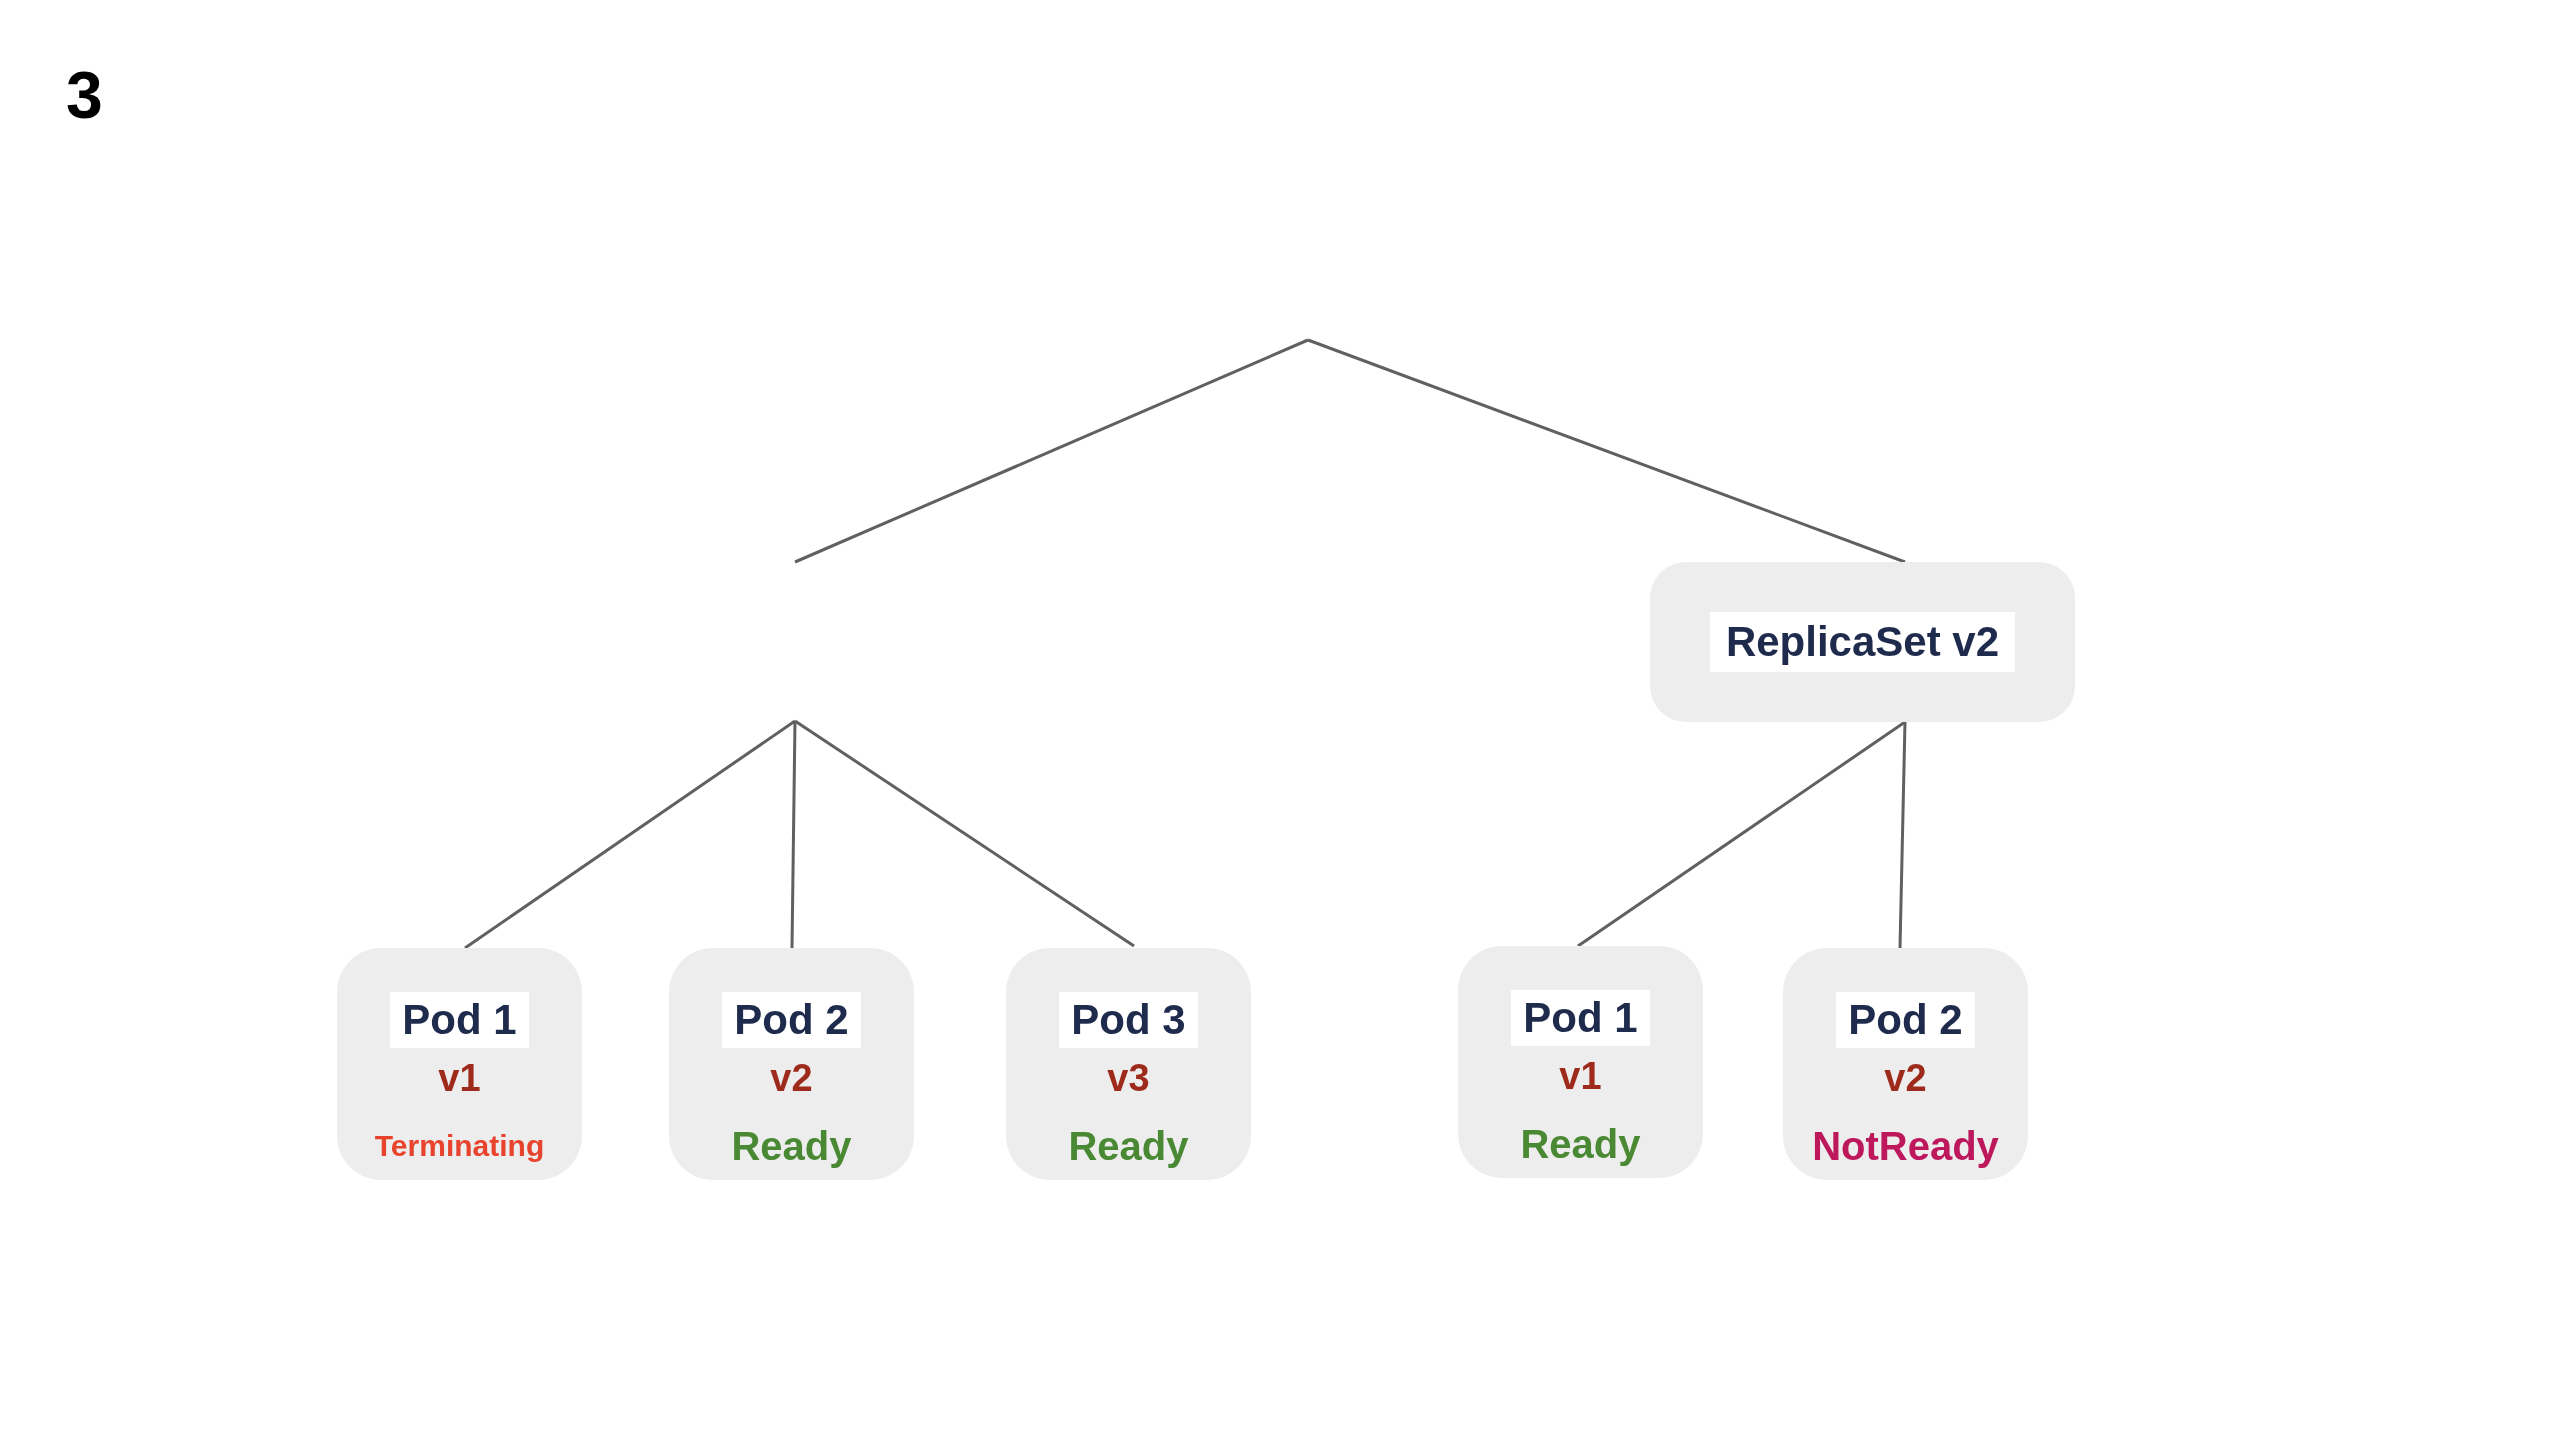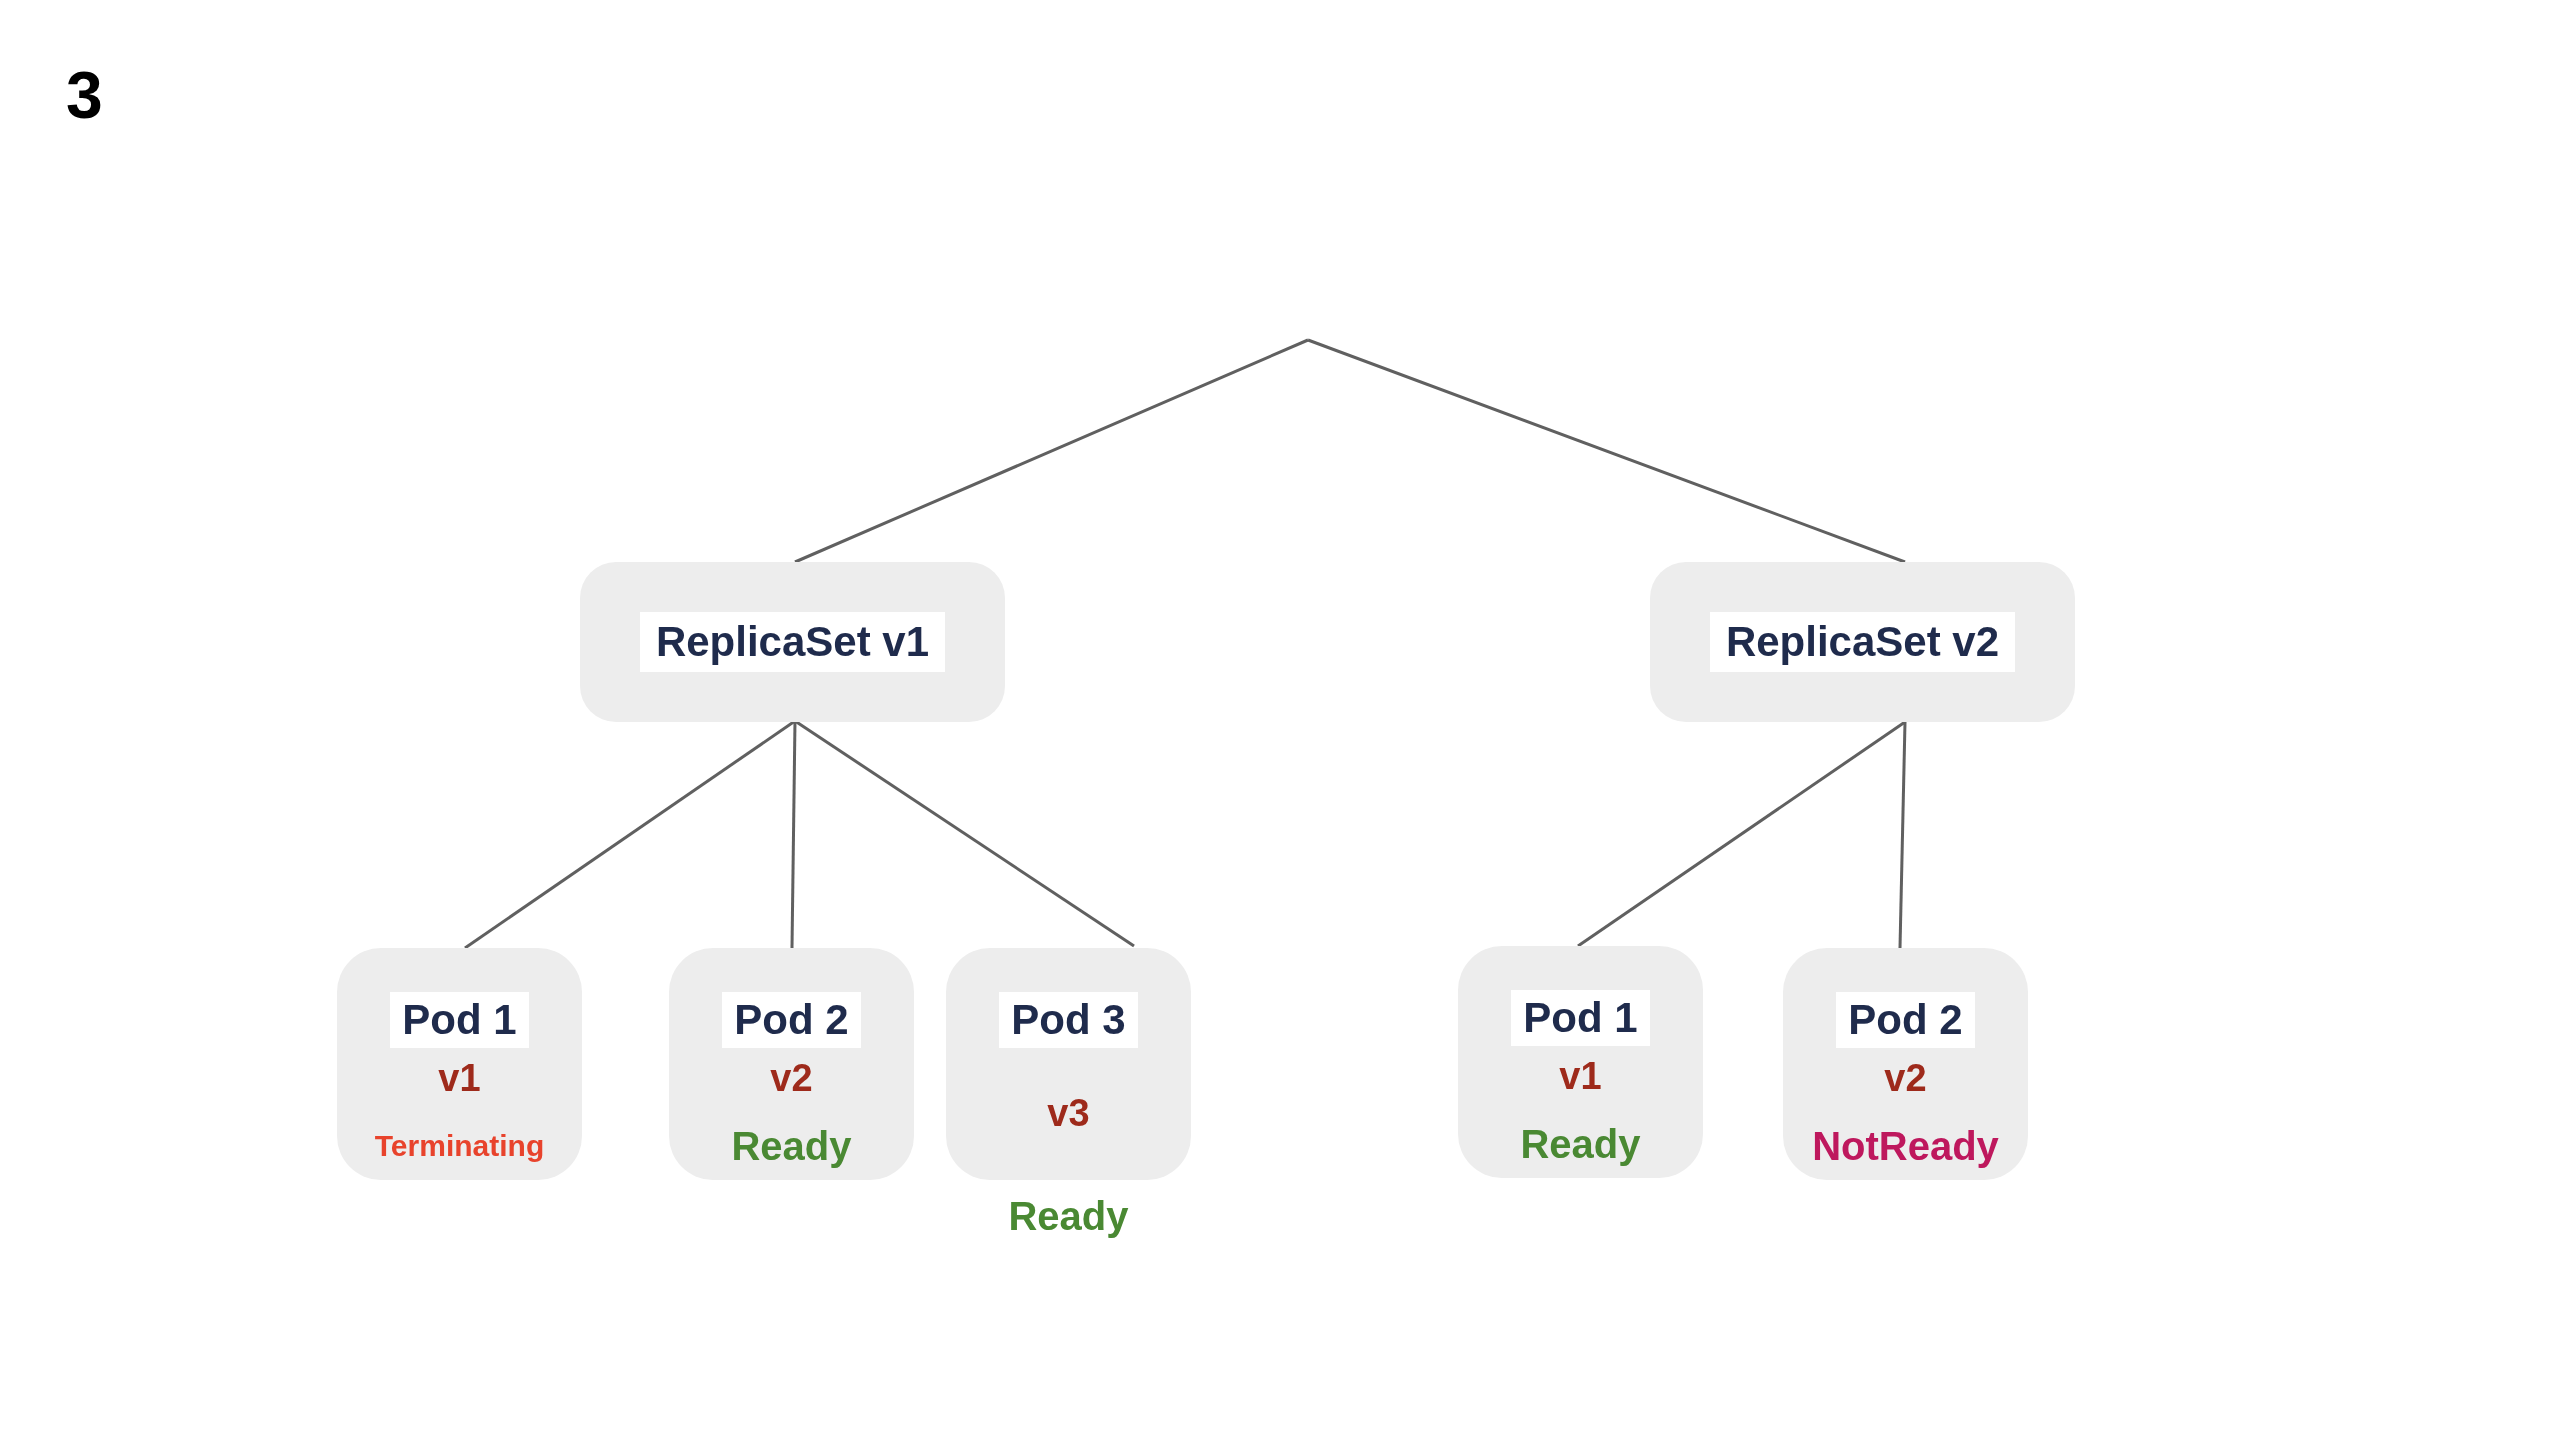--- a/index.html
+++ b/index.html
@@ -37,21 +37,21 @@
     margin-bottom:20px;white-space:nowrap;
   }
   .pstatus{font-weight:bold;font-size:40px;line-height:1.2;white-space:nowrap;}
   .pstatus.small{font-size:30px;line-height:1.6;}
   
   .n-deployment{left:1095px;top:158px;}
   .n-rs1{left:580px;top:562px;}
   .n-rs2{left:1650px;top:562px;width:430px;}
   .n-pod-l1{left:337px;top:948px;}
   .n-pod-l2{left:669px;top:948px;}
-  .n-pod-l3{left:946px;top:948px;gap:35px;}
+  .n-pod-l3{left:1006px;top:948px;}
   .n-pod-r1{left:1458px;top:946px;}
   .n-pod-r2{left:1783px;top:948px;}
 </style>
 </head>
 <body>
 
 <div class="canvas">
 
   <div class="slide-number">3</div>
 
@@ -59,23 +59,20 @@
     <line x1="1308" y1="340" x2="795" y2="562"></line>
     <line x1="1308" y1="340" x2="1905" y2="562"></line>
     <line x1="795" y1="721" x2="465" y2="948"></line>
     <line x1="795" y1="721" x2="792" y2="948"></line>
     <line x1="795" y1="721" x2="1134" y2="946"></line>
     <line x1="1905" y1="722" x2="1578" y2="946"></line>
     <line x1="1905" y1="722" x2="1900" y2="948"></line>
   </svg>
 
 
-  <div class="node big n-rs1">
-    <span class="nlabel">ReplicaSet v1</span>
-  </div>
 
   <div class="node big n-rs2">
     <span class="nlabel">ReplicaSet v2</span>
   </div>
 
   <div class="node pod n-pod-l1">
     <span class="nlabel">Pod 1</span>
     <span class="pversion">v1</span>
     <span class="pstatus small" style="color: rgb(232, 67, 44);">Terminating</span>
   </div>

